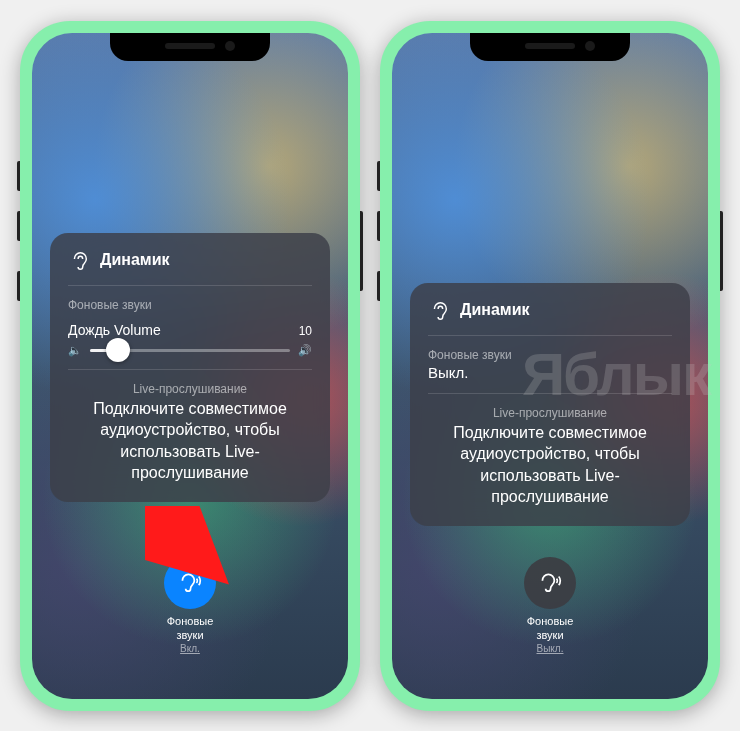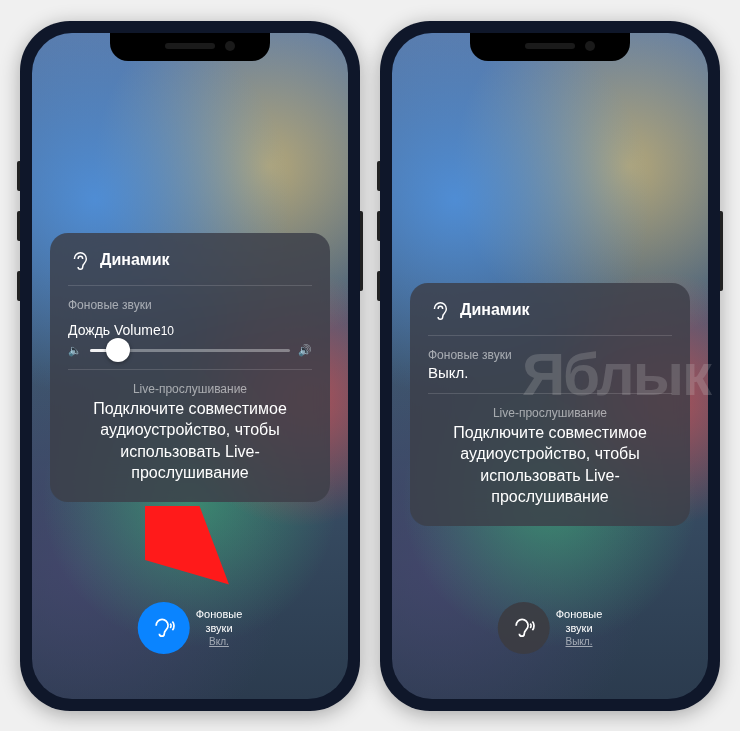--- a/index.html
+++ b/index.html
@@ -10,21 +10,21 @@
     font-family: -apple-system, BlinkMacSystemFont, "Helvetica Neue", sans-serif;
     display: flex;
     justify-content: center;
     align-items: center;
     gap: 20px;
     position: relative;
   }
   .phone {
     width: 340px;
     height: 690px;
-    background: #0f172a;
+    background: #86efac;
     border-radius: 50px;
     padding: 12px;
     position: relative;
     box-shadow: 0 4px 20px rgba(0,0,0,0.3);
   }
   .phone::before {
     
     content: "";
     position: absolute;
     left: -3px;
@@ -140,21 +140,21 @@
     color: rgba(255,255,255,0.55);
     margin-bottom: 2px;
   }
   .value {
     font-size: 15px;
     font-weight: 500;
     color: #fff;
   }
   .vol-row {
     display: flex;
-    justify-content: flex-start;
+    justify-content: space-between;
     align-items: baseline;
     margin-top: 10px;
     margin-bottom: 6px;
   }
   .slider-row {
     display: flex;
     align-items: center;
     gap: 8px;
   }
   .speaker-sm { font-size: 11px; color: rgba(255,255,255,0.9); }
@@ -189,21 +189,21 @@
     color: #fff;
   }
 
   .bottom-btn {
     position: absolute;
     bottom: 45px;
     left: 50%;
     transform: translateX(-50%);
     text-align: center;
     display: flex;
-    flex-direction: row;
+    flex-direction: column;
     align-items: center;
     gap: 6px;
   }
   .btn-circle {
     width: 52px;
     height: 52px;
     border-radius: 50%;
     display: flex;
     align-items: center;
     justify-content: center;

